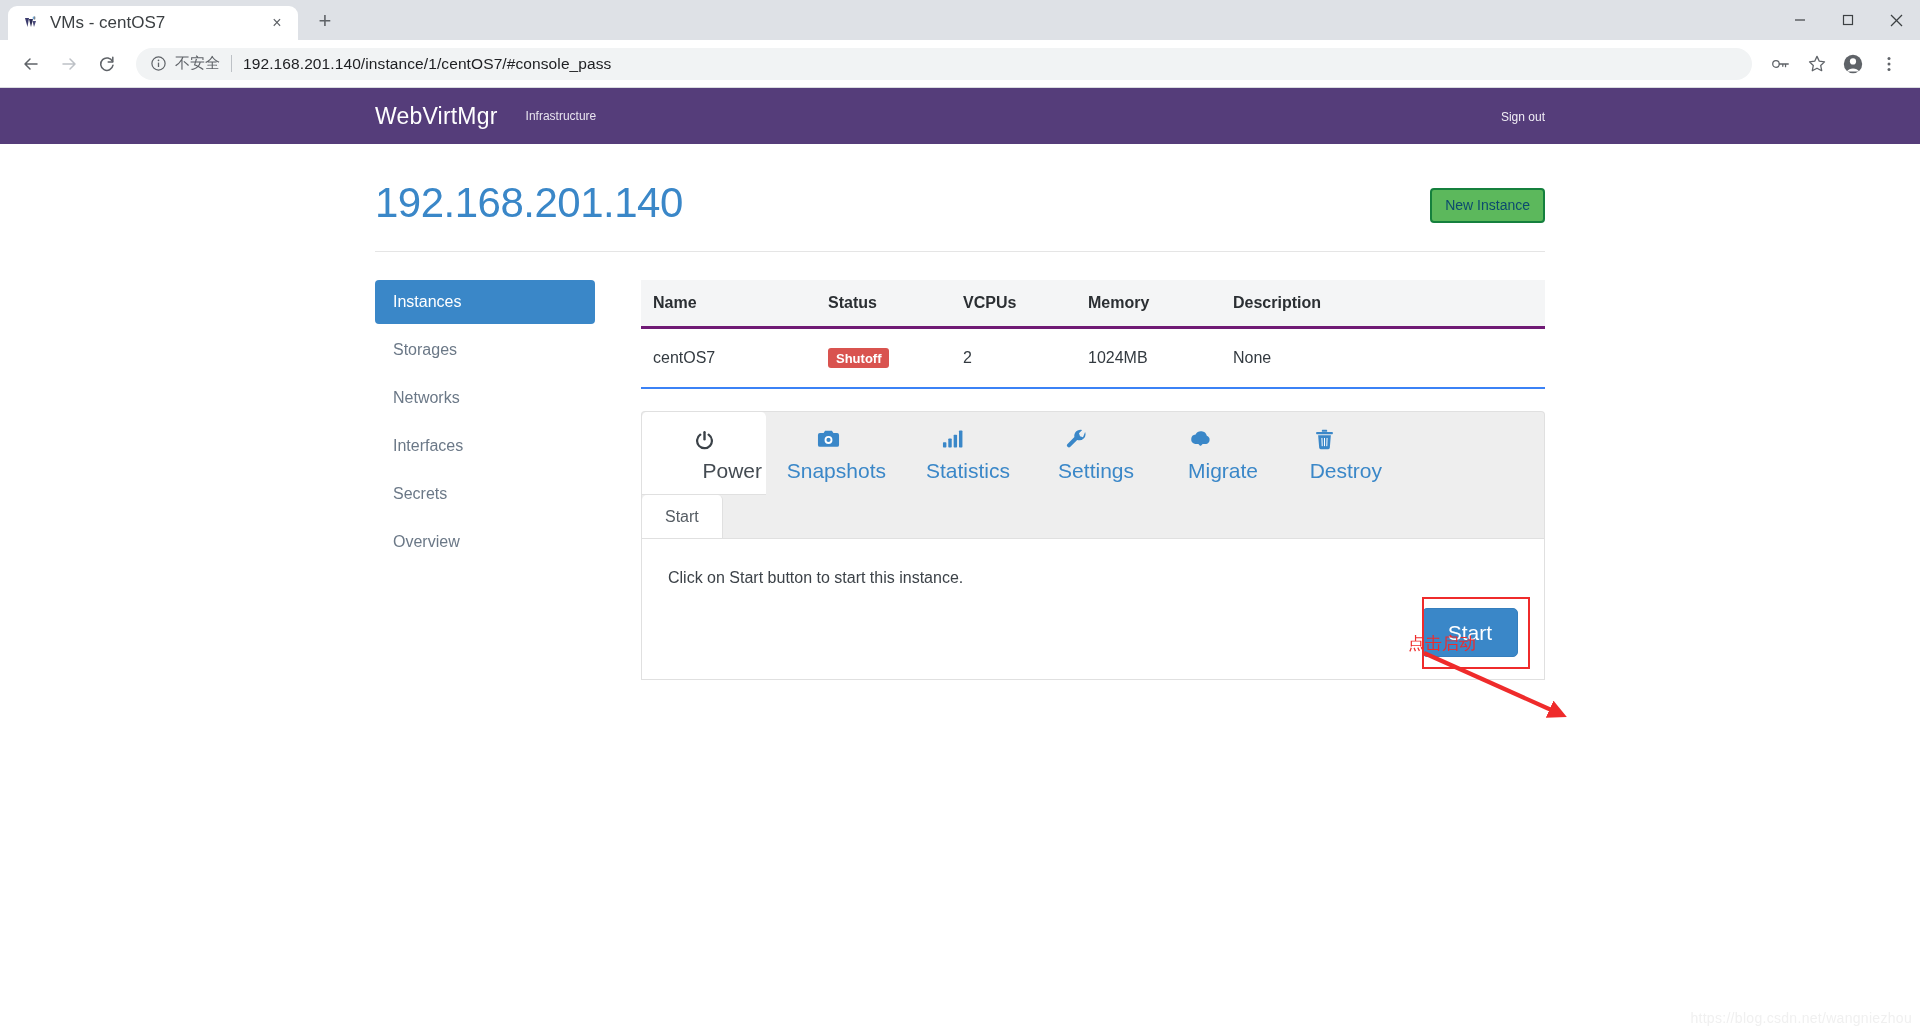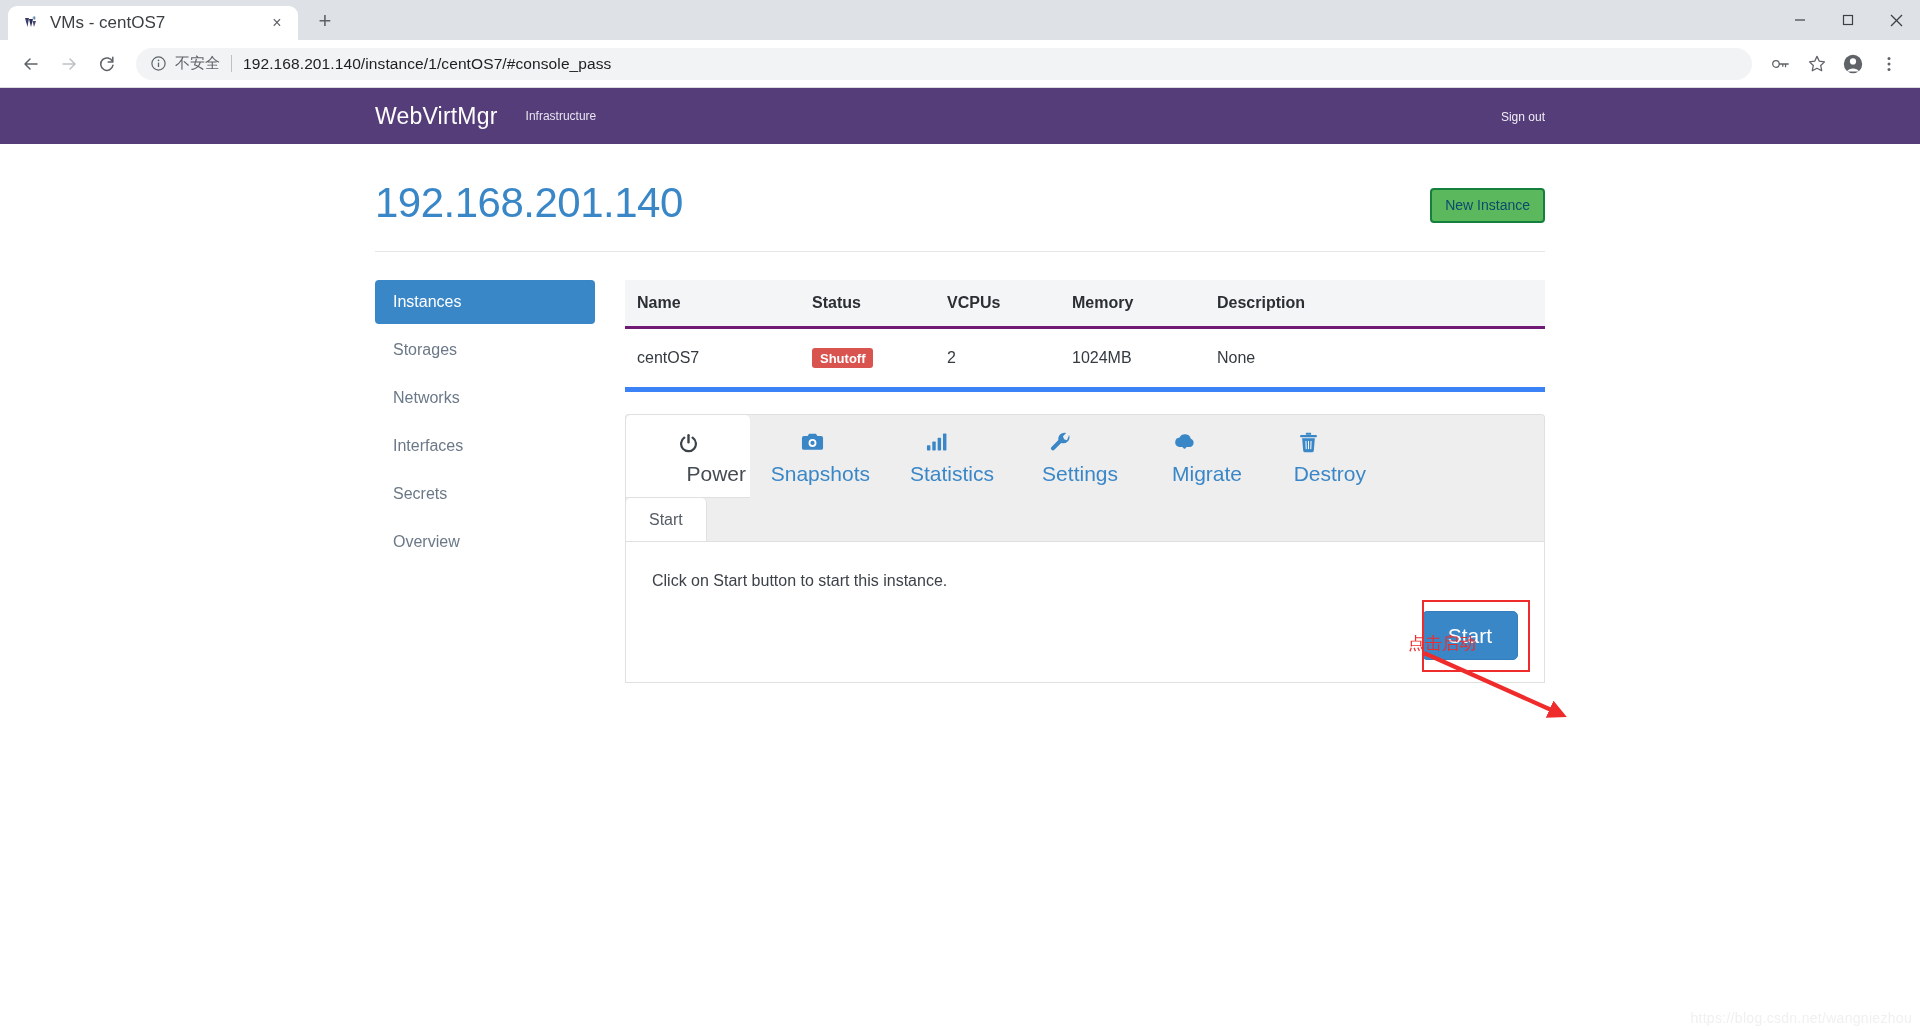--- a/index.html
+++ b/index.html
@@ -173,21 +173,21 @@
     line-height: 1.2;
   }
   .head-rule {
     border-bottom: 1px solid #e5e5e5;
     margin-top: 27px;
   }
 
   .body-cols {
     display: flex;
     padding-top: 28px;
-    gap: 30px;
+    gap: 46px;
   }
 
   
   .sidebar { width: 220px; flex: 0 0 220px; }
   .side-item {
     padding: 13px 18px;
     font-size: 16px;
     color: #6b7887;
     border-radius: 4px;
     margin-bottom: 4px;
@@ -210,21 +210,21 @@
     font-size: 16px;
     color: #2b2f33;
     padding: 14px 12px;
     font-weight: bold;
     border-bottom: 3px solid #701a75;
   }
   table.vm-table td {
     padding: 19px 12px;
     font-size: 16px;
     color: #333a40;
-    border-bottom: 5px solid #3b82f6;
+    border-bottom: 2px solid #3b82f6;
   }
   .col-name { width: 175px; }
   .col-status { width: 135px; }
   .col-vcpus { width: 125px; }
   .col-memory { width: 145px; }
   .badge-shutoff {
     display: inline-block;
     background: #d9534f;
     color: #ffffff;
     font-size: 13px;

